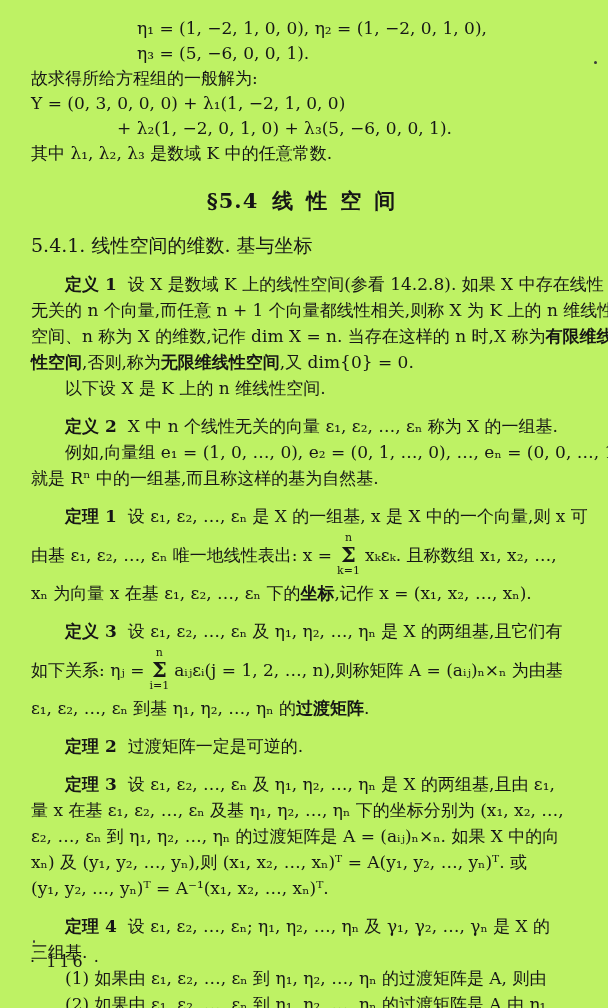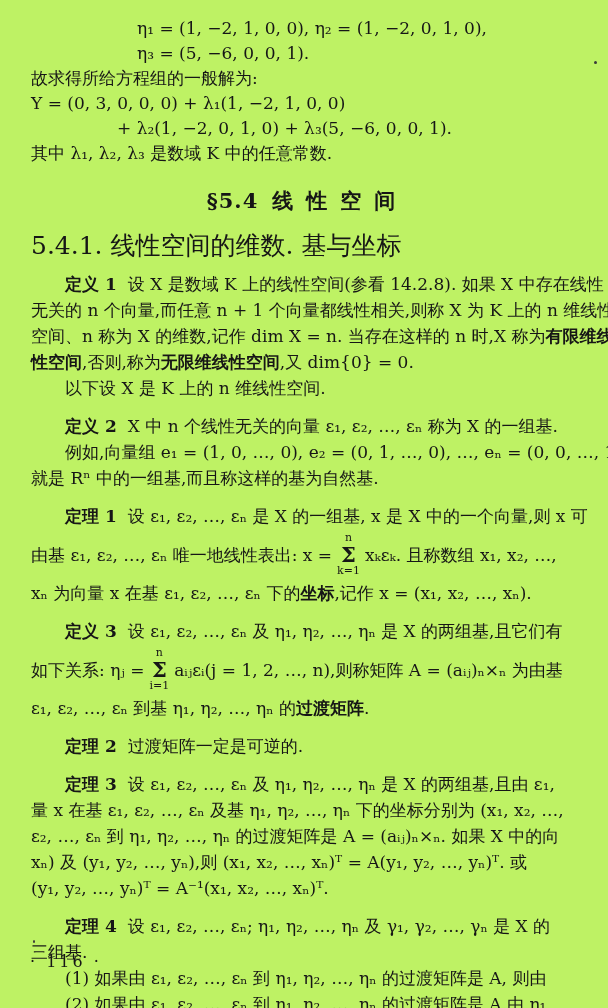--- a/index.html
+++ b/index.html
@@ -27,21 +27,21 @@
     text-align: center;
     font-size: 21px;
     font-weight: bold;
     line-height: 26px;
     white-space: nowrap;
   }
   .section-number { margin-right: 14px; letter-spacing: 1px; }
   .section-title { letter-spacing: 13px; }
   .subheading {
     margin-top: 19px;
-    font-size: 25px;
+    font-size: 19px;
     line-height: 25px;
     white-space: nowrap;
   }
   .para { margin-top: 12px; }
   .para-first { margin-top: 13px; }
   .sum-line {
     display: flex;
     align-items: center;
     line-height: 26px;
     white-space: nowrap;

